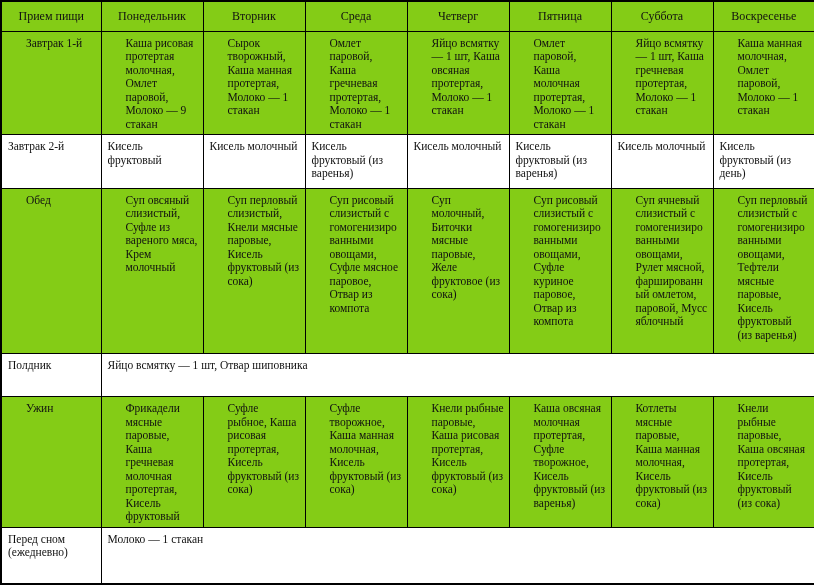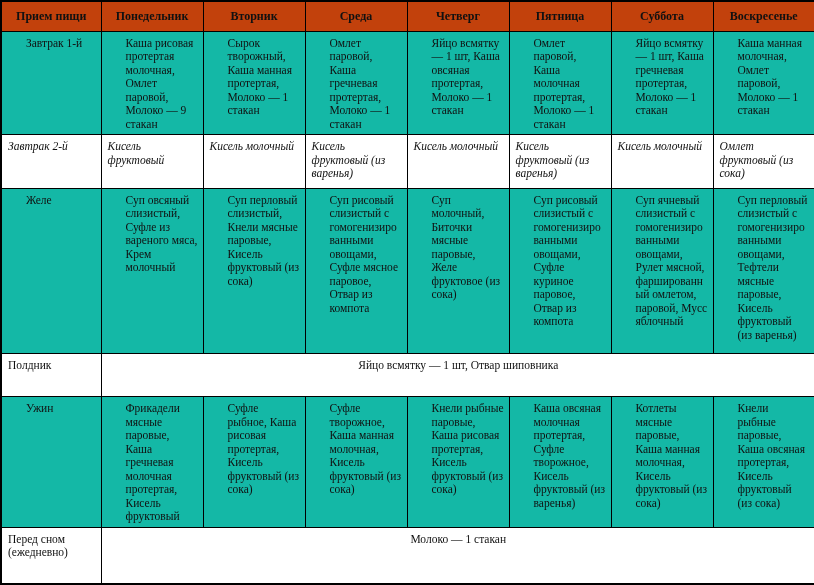--- a/index.html
+++ b/index.html
@@ -26,38 +26,38 @@
     border: 1px solid #000000;
     vertical-align: top;
     padding: 5px 5px 2px 6px;
     font-size: 11.5px;
     line-height: 13.5px;
     box-sizing: border-box;
     overflow: hidden;
     word-wrap: break-word;
   }
   table.menu th {
-    font-weight: bold;
+    font-weight: normal;
     font-size: 12px;
     text-align: center;
     vertical-align: middle;
     padding: 4px 2px;
-    background: #c2410c;
+    background: #84cc16;
   }
-  tr.shaded td { background: #14b8a6; padding-left: 24px; }
+  tr.shaded td { background: #84cc16; padding-left: 24px; }
   tr.plain td  { background: #ffffff; }
   td.rowlabel { text-align: left; }
   td.merged {
-    text-align: center;
+    text-align: left;
     vertical-align: top;
   }
   td.merged .line { display: block; }
   tr.h-header { height: 30px; }
   tr.h-r0 { height: 99px; }
-  tr.h-r1 { height: 53px; font-style: italic; }
+  tr.h-r1 { height: 53px; }
   tr.h-r2 { height: 163px; }
   tr.h-r3 { height: 43px; }
   tr.h-r4 { height: 91px; }
   tr.h-r5 { height: 56px; }
   tr.h-r6 { height: 44px; }
 </style>
 </head>
 <body>
 
 <div class="page">
@@ -96,25 +96,25 @@
     </tr>
 
     <tr class="plain h-r1">
       <td class="rowlabel">Завтрак 2-й</td>
       <td>Кисель фруктовый</td>
       <td>Кисель молочный</td>
       <td>Кисель фруктовый (из варенья)</td>
       <td>Кисель молочный</td>
       <td>Кисель фруктовый (из варенья)</td>
       <td>Кисель молочный</td>
-      <td>Омлет фруктовый (из сока)</td>
+      <td>Кисель фруктовый (из день)</td>
     </tr>
 
     <tr class="shaded h-r2">
-      <td class="rowlabel">Желе</td>
+      <td class="rowlabel">Обед</td>
       <td>Суп овсяный слизистый, Суфле из вареного мяса, Крем молочный</td>
       <td>Суп перловый слизистый, Кнели мясные паровые, Кисель фруктовый (из сока)</td>
       <td>Суп рисовый слизистый с гомогенизированными овощами, Суфле мясное паровое, Отвар из компота</td>
       <td>Суп молочный, Биточки мясные паровые, Желе фруктовое (из сока)</td>
       <td>Суп рисовый слизистый с гомогенизированными овощами, Суфле куриное паровое, Отвар из компота</td>
       <td>Суп ячневый слизистый с гомогенизированными овощами, Рулет мясной, фаршированный омлетом, паровой, Мусс яблочный</td>
       <td>Суп перловый слизистый с гомогенизированными овощами, Тефтели мясные паровые, Кисель фруктовый (из варенья)</td>
     </tr>
 
     <tr class="plain h-r3">

